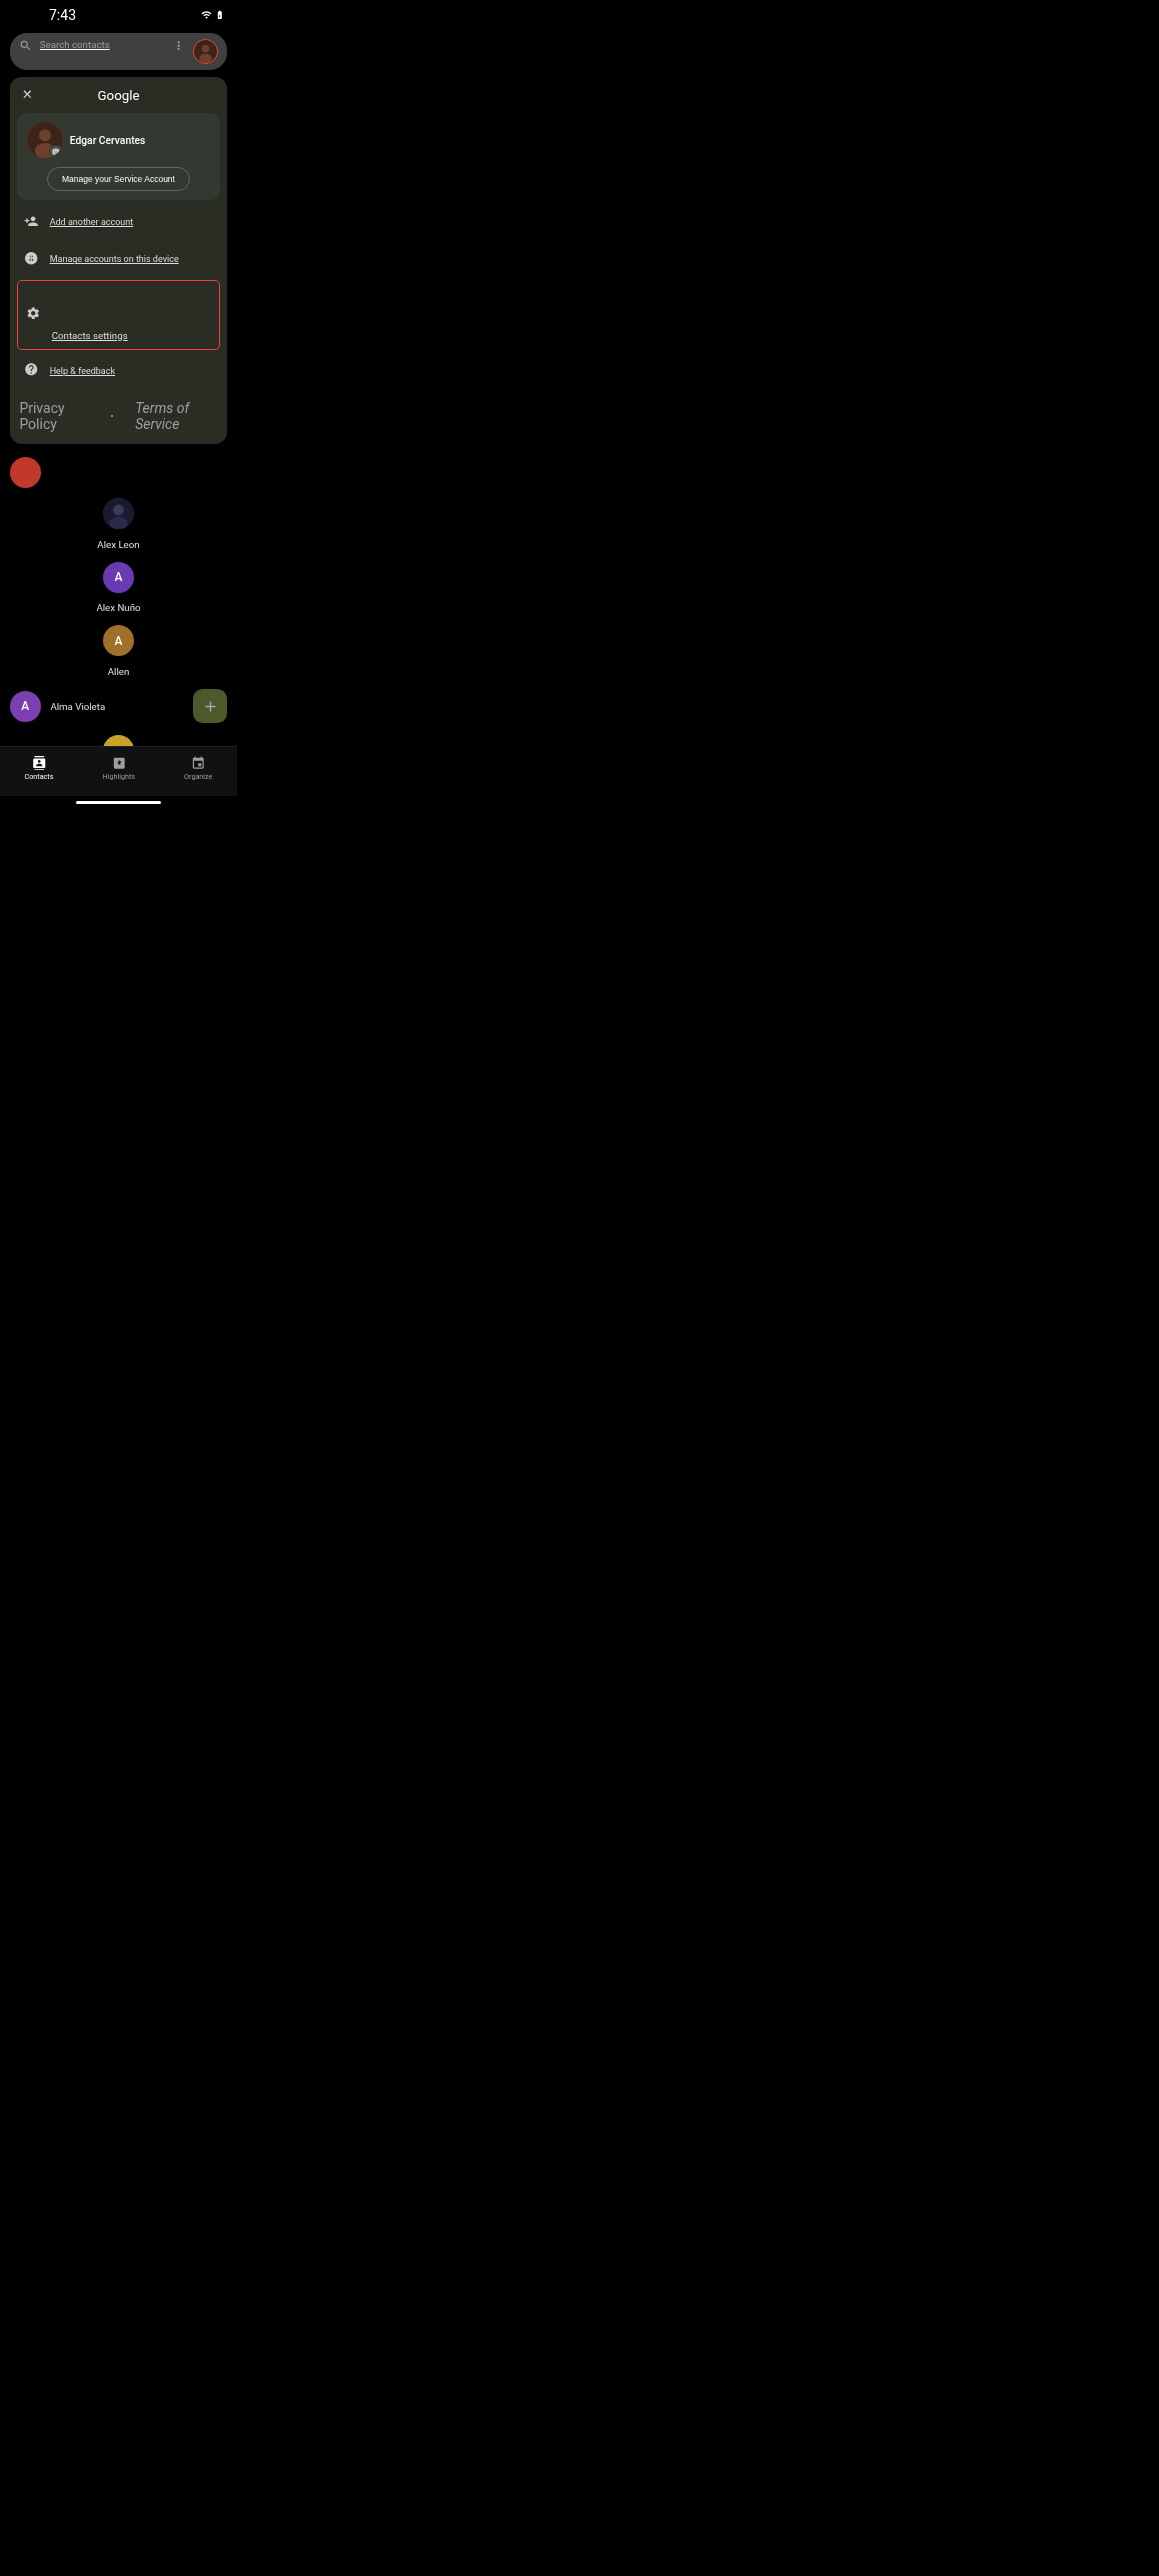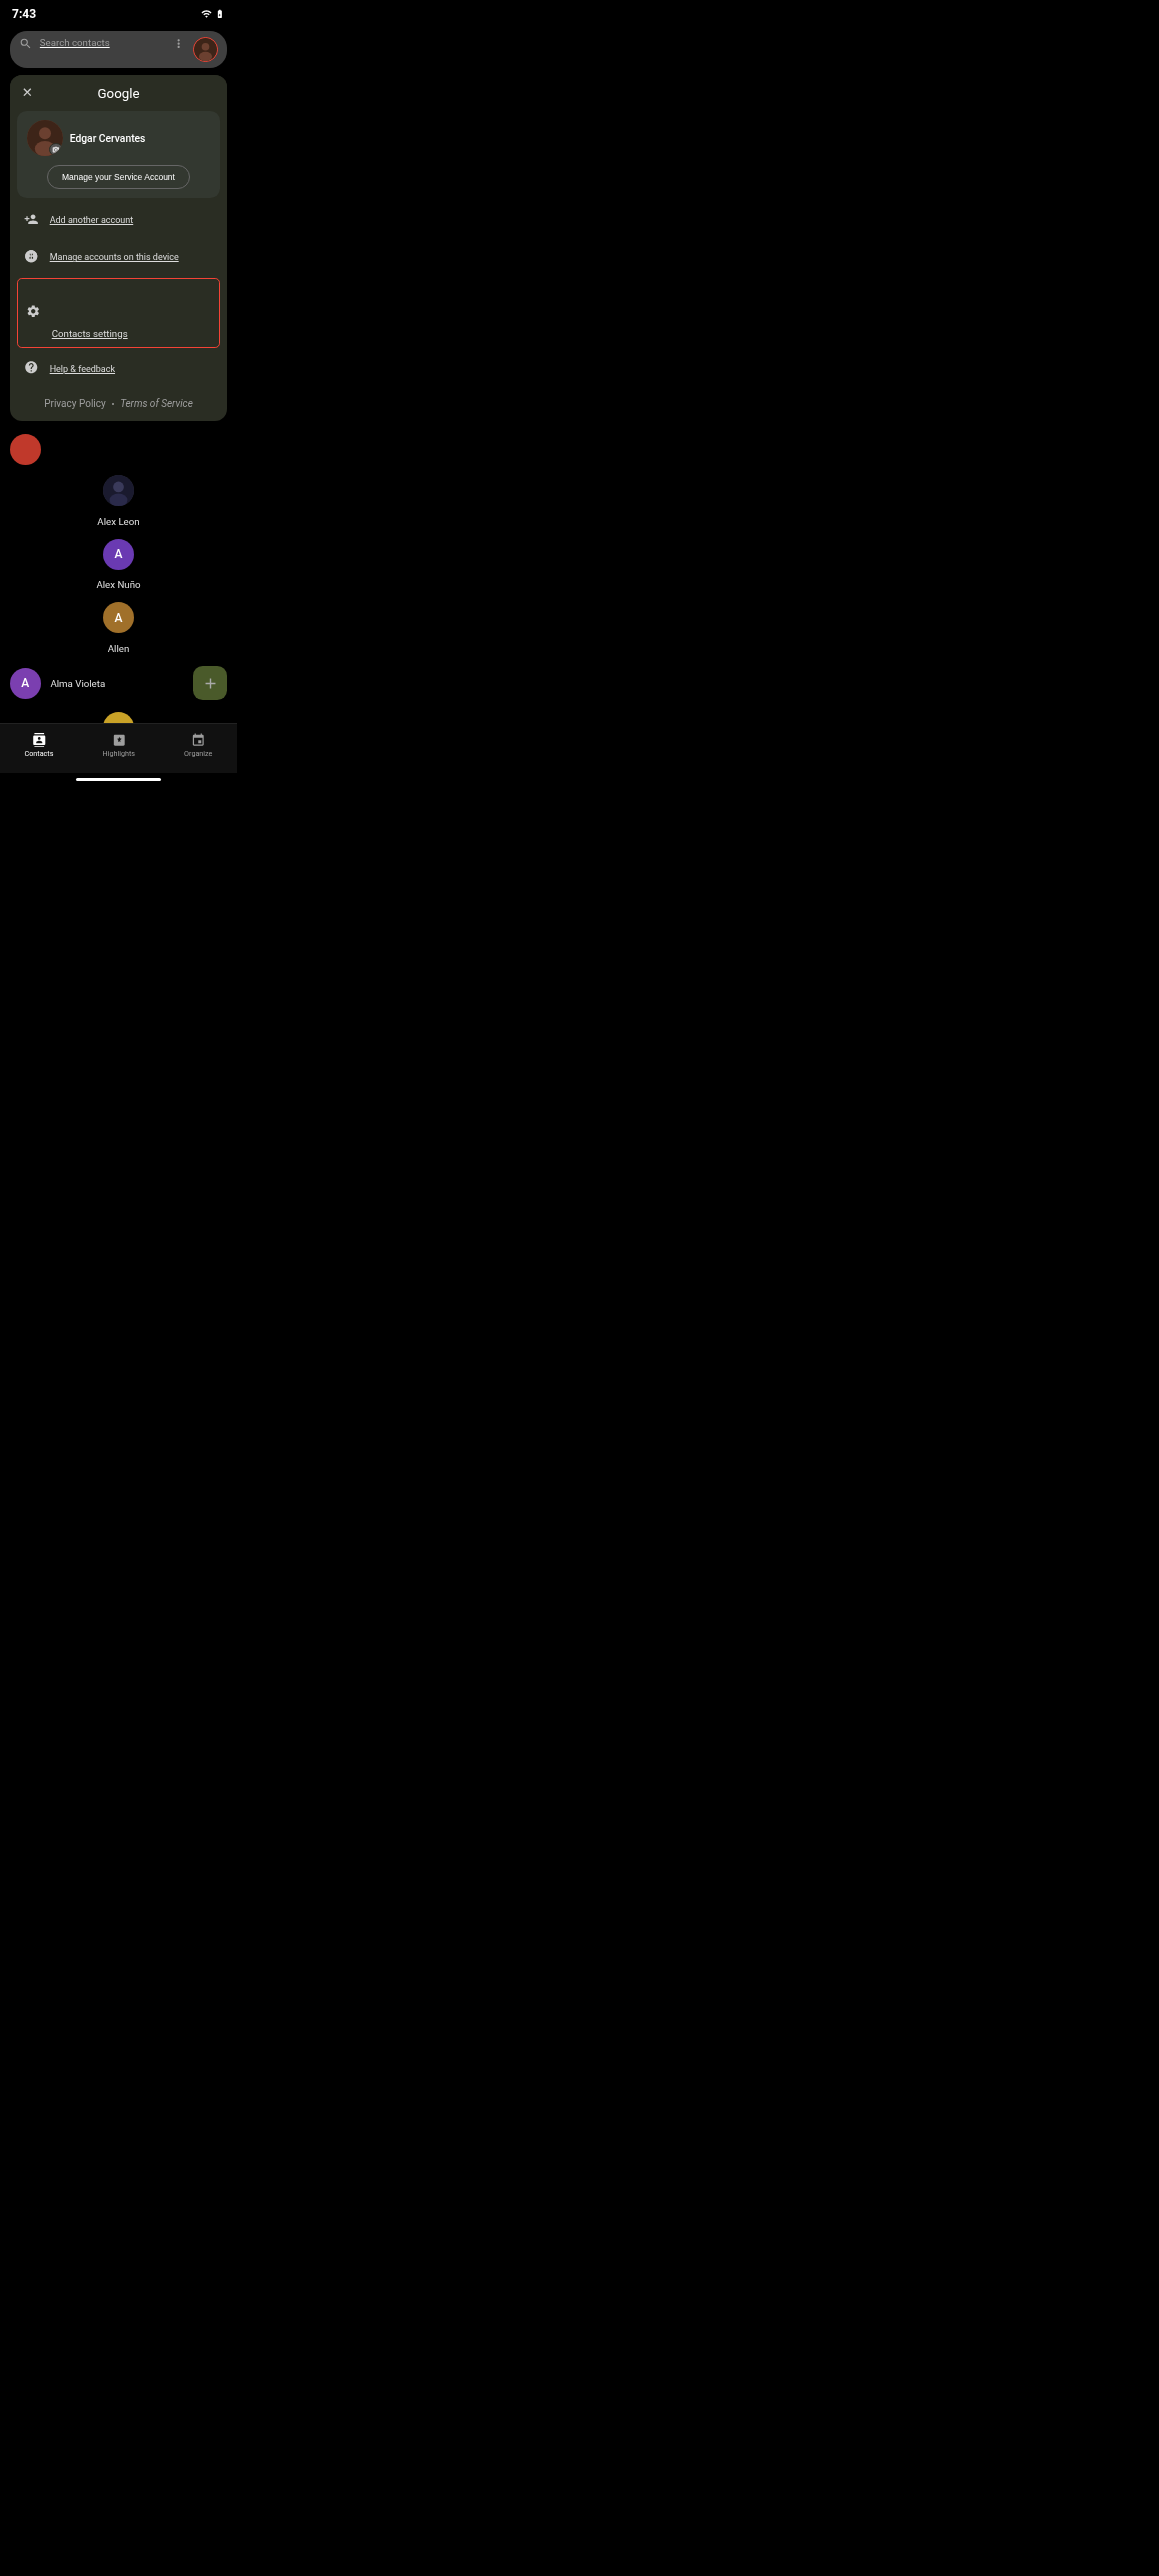--- a/index.html
+++ b/index.html
@@ -17,23 +17,24 @@
     
     .status-bar {
       display: flex;
       justify-content: space-between;
       align-items: center;
       padding: 7.2px 12px 4.8px;
       background: #000;
     }
 
     .status-time {
-      font-size: 12px;
-      font-weight: 700;
-      color: #fff;
+      font-size: 14px;
+      font-weight: 400;
+      color: #fff;
+      margin-left: 37px;
     }
 
     .status-icons {
       display: flex;
       align-items: center;
       gap: 3.6px;
     }
 
     
     .search-bar {
@@ -199,24 +200,24 @@
     .menu-item.highlighted .menu-item-label {
       font-size: 9.7px;
       margin-top: 40px;
     }
 
     
     .menu-footer {
       display: flex;
       align-items: center;
       justify-content: center;
-      gap: 6px;
+      gap: 22px;
       padding: 7.2px 9.7px 12px;
       color: #9e9e9e;
-      font-size: 10px;
+      font-size: 14px;
     }
 
     .footer-dot {
       width: 2.4px;
       height: 2.4px;
       background: #9e9e9e;
       border-radius: 50%;
     }
 
     

